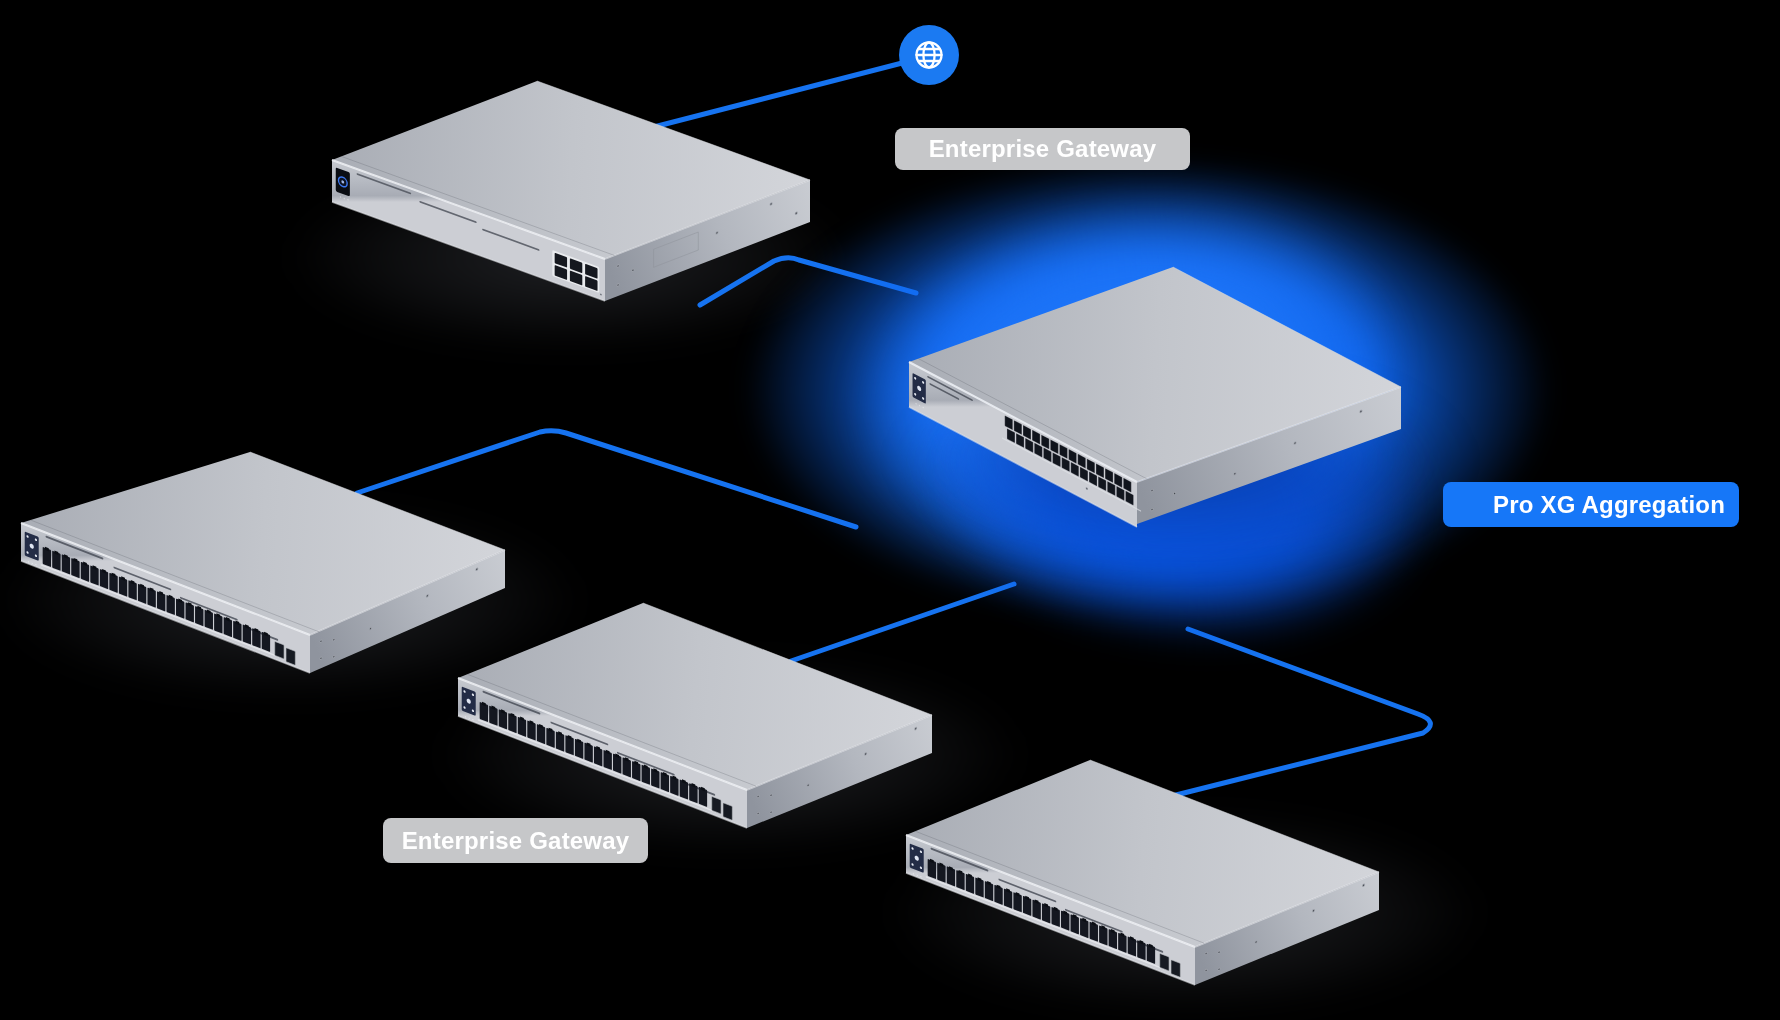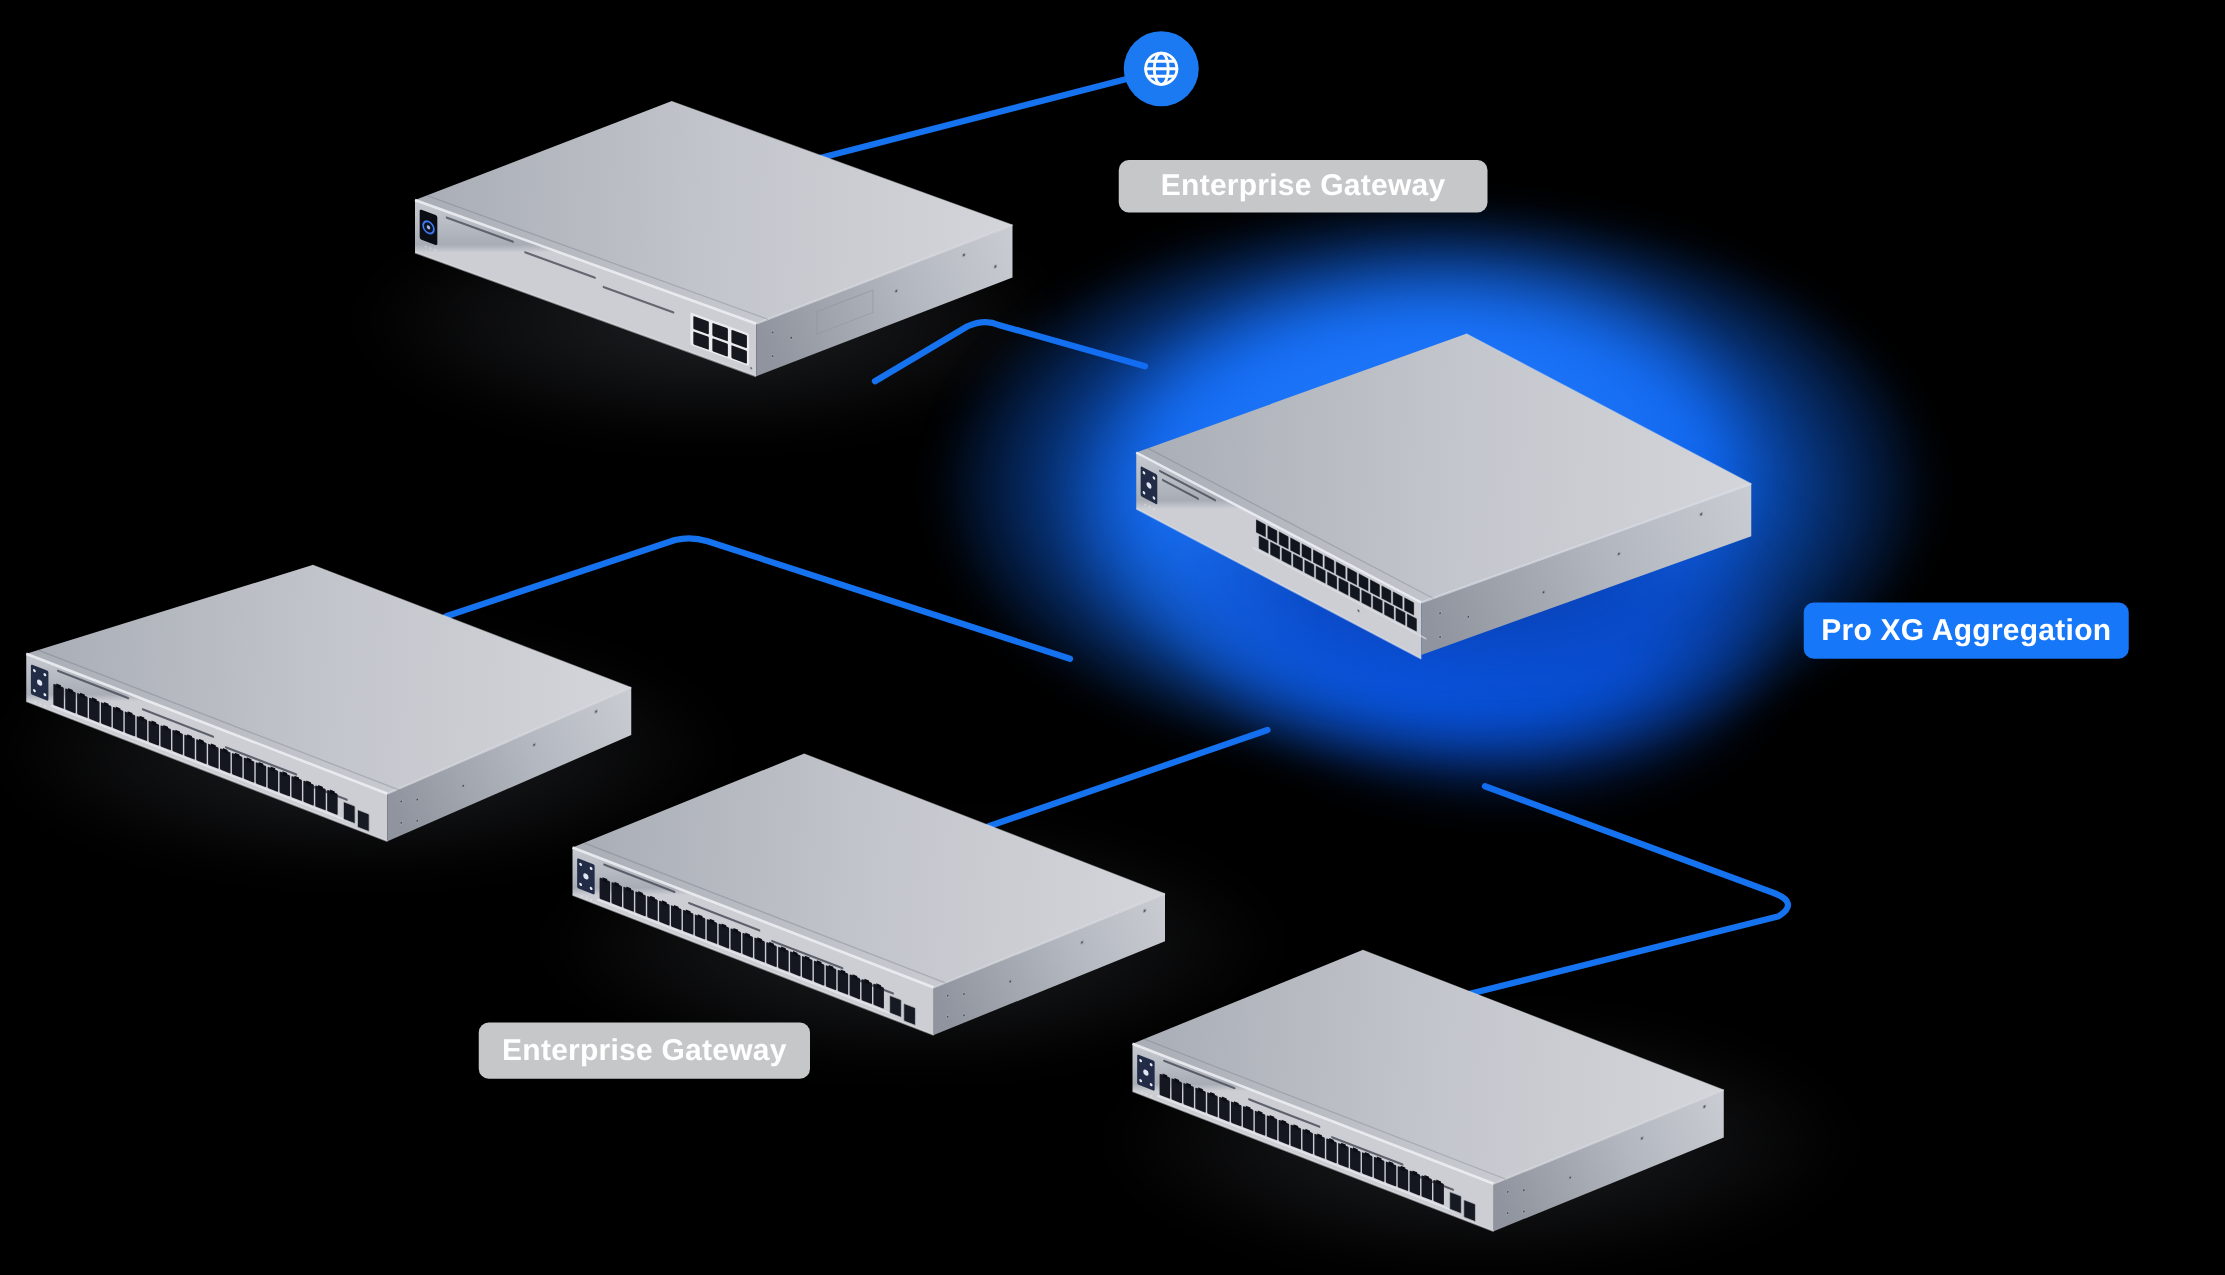--- a/index.html
+++ b/index.html
@@ -21,21 +21,21 @@
   .glow-a{left:728px;top:150px;width:840px;height:480px;filter:blur(12px);
     background:radial-gradient(closest-side, rgba(13,102,243,.96) 52%, rgba(13,102,243,.5) 72%, rgba(13,102,243,0) 96%);}
   .glow-b{left:822px;top:176px;width:610px;height:420px;filter:blur(18px);transform:rotate(-10deg);
     background:radial-gradient(closest-side, rgba(30,118,250,.9) 48%, rgba(30,118,250,0) 92%);}
   .glow-c{left:900px;top:330px;width:560px;height:330px;filter:blur(16px);transform:rotate(6deg);
     background:radial-gradient(closest-side, rgba(8,85,232,.85) 45%, rgba(8,85,232,0) 90%);}
   
   .badge{position:absolute;display:flex;align-items:center;justify-content:center;
          border-radius:8px;color:#fff;font-weight:700;font-size:24px;letter-spacing:.2px;}
   .badge-gray{background:#c6c7c9;}
-  .badge-blue{background:#1677f8;}
+  .badge-blue{background:#1677f8;padding-left:36px;}
   .badge-gateway{left:895px;top:128px;width:295px;height:42px;}
   .badge-switches{left:383px;top:818px;width:265px;height:45px;}
   .badge-agg{left:1443px;top:482px;width:260px;height:45px;}
   .globe{position:absolute;left:898px;top:24px;width:62px;height:62px;}
 </style>
 </head>
 <body>
 
 <div class="stage">
 

